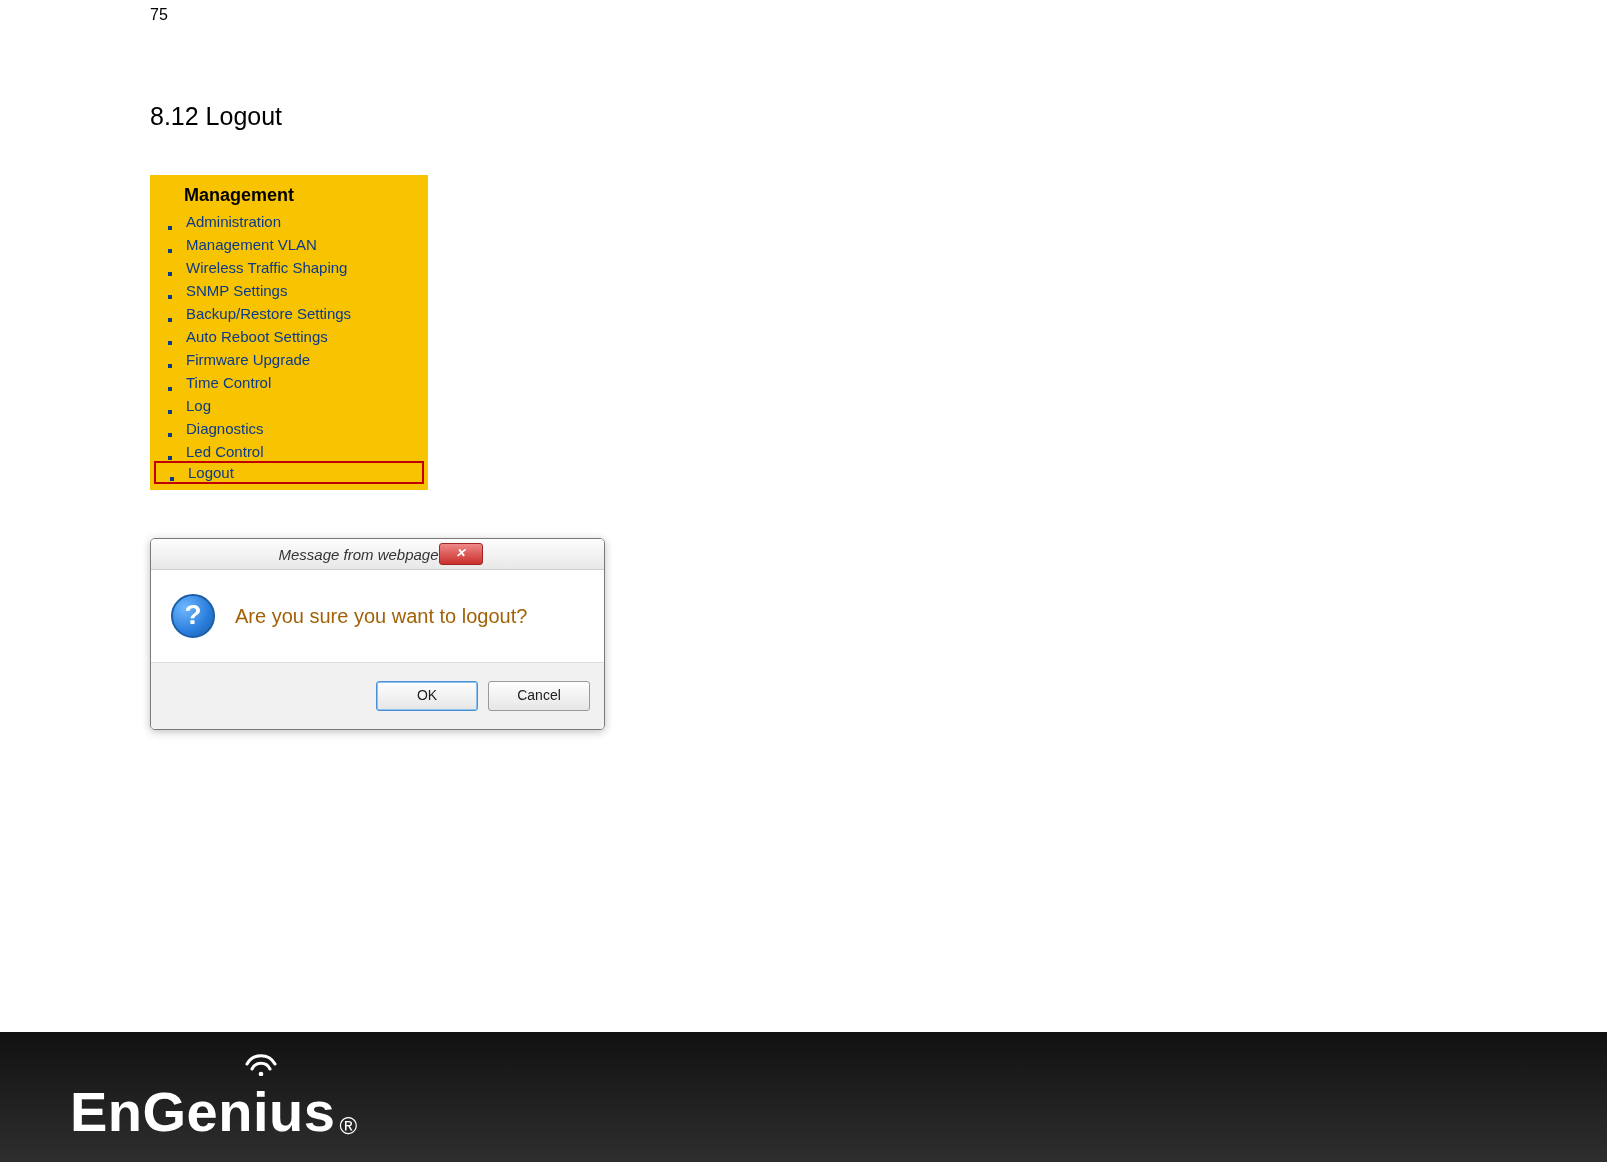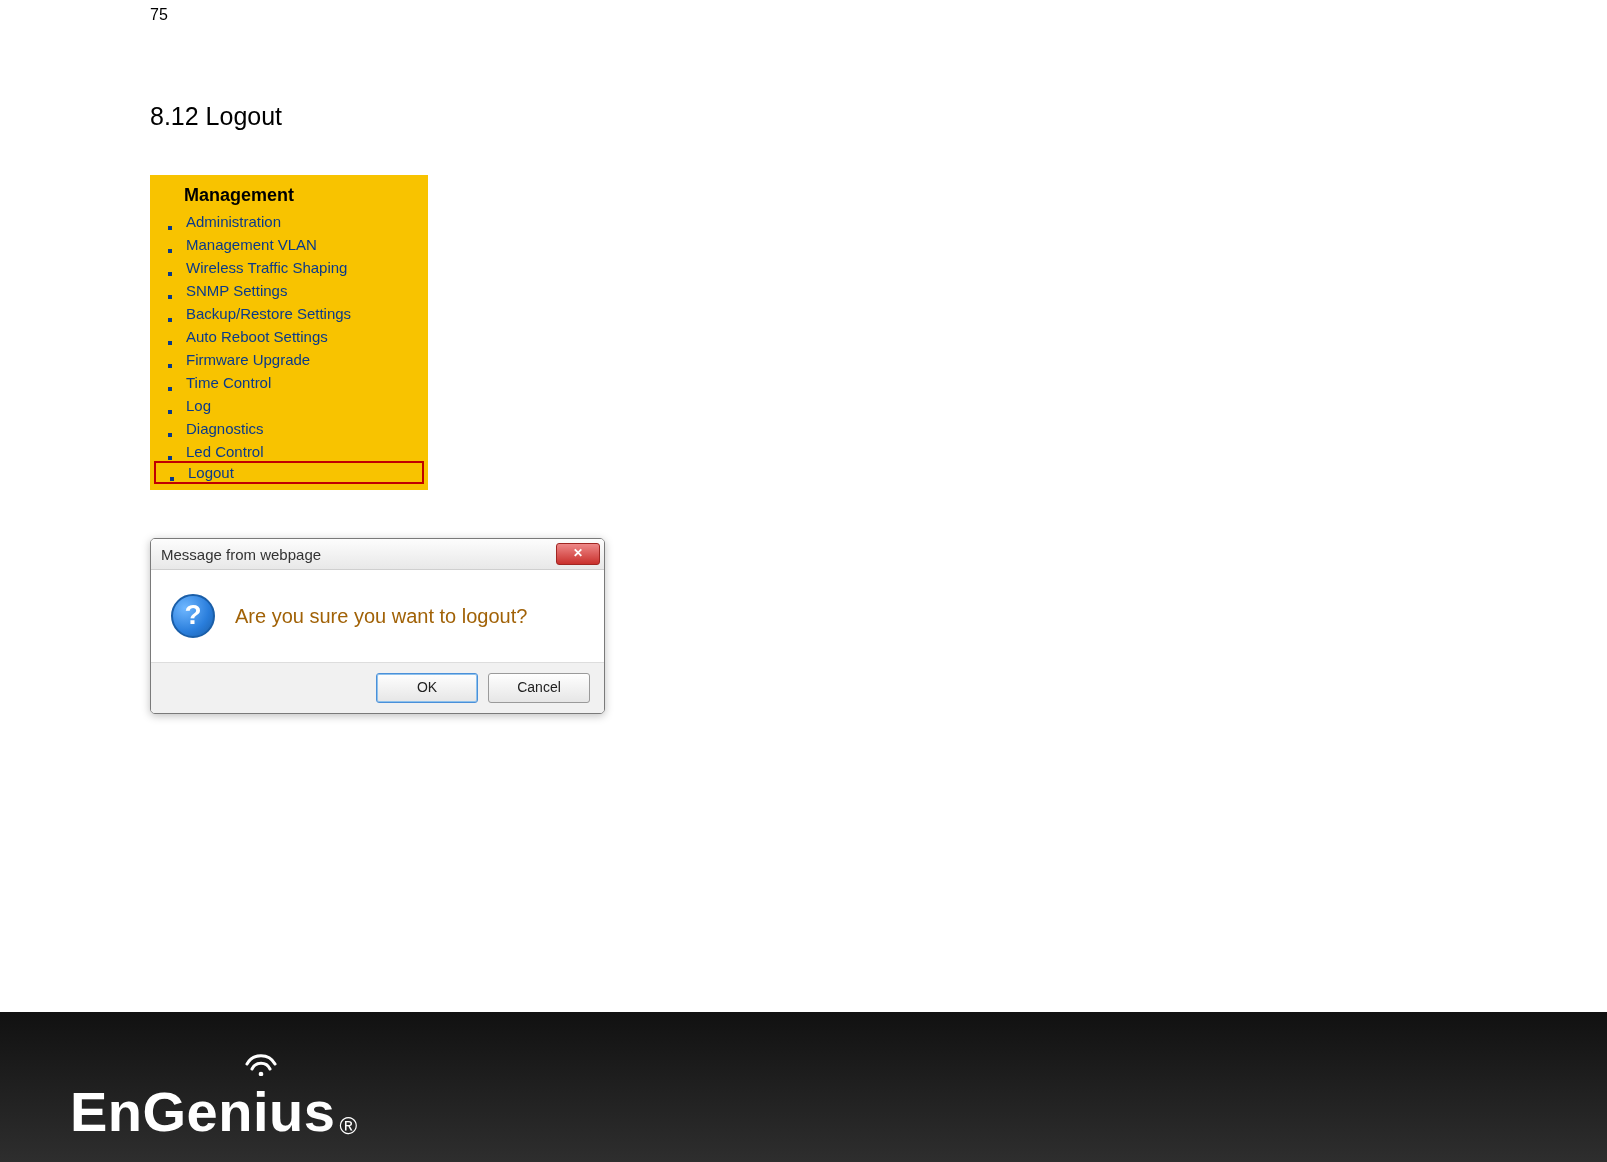--- a/index.html
+++ b/index.html
@@ -78,25 +78,26 @@
   .dialog {
     border: 1px solid #7a7a7a;
     border-radius: 5px;
     background: #f2f2f2;
     box-shadow: 0 2px 8px rgba(0,0,0,0.25);
     overflow: hidden;
   }
   .dlg-titlebar {
     display: flex;
     align-items: center;
-    justify-content: space-between;
+    justify-content: center;
     height: 30px;
     padding: 0 4px 0 10px;
     background: linear-gradient(#fdfdfd, #e8e8e8);
     border-bottom: 1px solid #cfcfcf;
+    font-style: italic;
   }
   .dlg-title {
     font-size: 15px;
     color: #333;
   }
   .dlg-close {
     width: 42px;
     height: 20px;
     border-radius: 3px;
     background: linear-gradient(#e88, #c9302c);
@@ -127,21 +128,21 @@
     margin-right: 20px;
     flex-shrink: 0;
   }
   .dlg-msg {
     font-size: 20px;
     color: #a16207;
   }
   .dlg-buttons {
     background: #f1f1f1;
     border-top: 1px solid #ddd;
-    padding: 10px 14px;
+    padding: 18px 14px;
     display: flex;
     justify-content: flex-end;
     gap: 10px;
   }
   .dlg-btn {
     min-width: 100px;
     height: 28px;
     border: 1px solid #9a9a9a;
     border-radius: 3px;
     background: linear-gradient(#fefefe, #e6e6e6);
@@ -154,21 +155,21 @@
     border: 1px solid #4a90d9;
     box-shadow: 0 0 0 1px #8ec1ec inset;
   }
 
   
   .footer {
     position: absolute;
     left: 0;
     bottom: 0;
     width: 1607px;
-    height: 150px;
+    height: 130px;
     background: linear-gradient(#111111, #2e2e2e);
   }
   .logo {
     position: absolute;
     left: 70px;
     bottom: 22px;
     display: flex;
     align-items: flex-end;
     color: #fff;
   }

